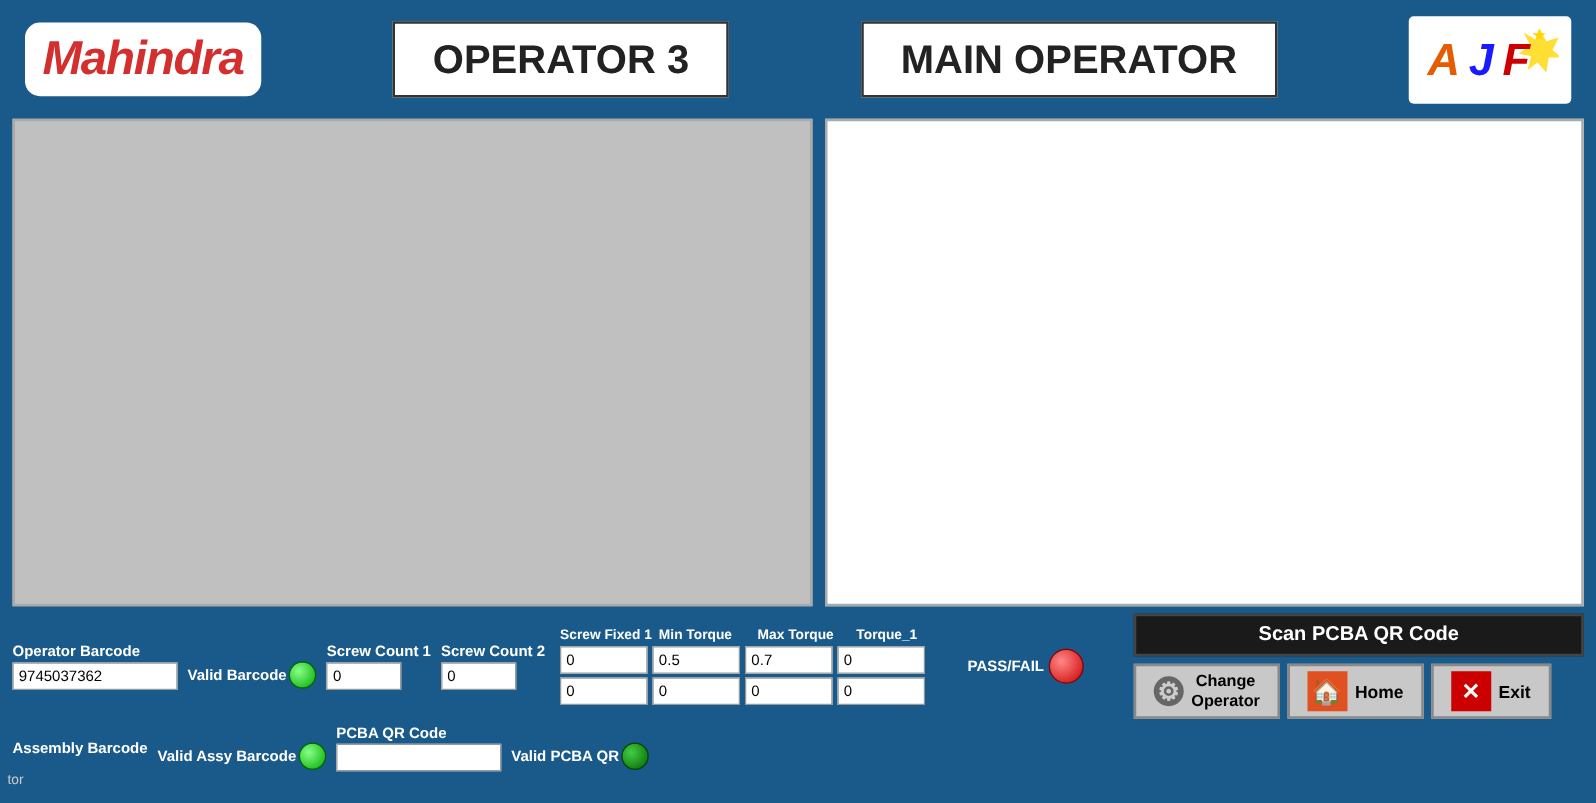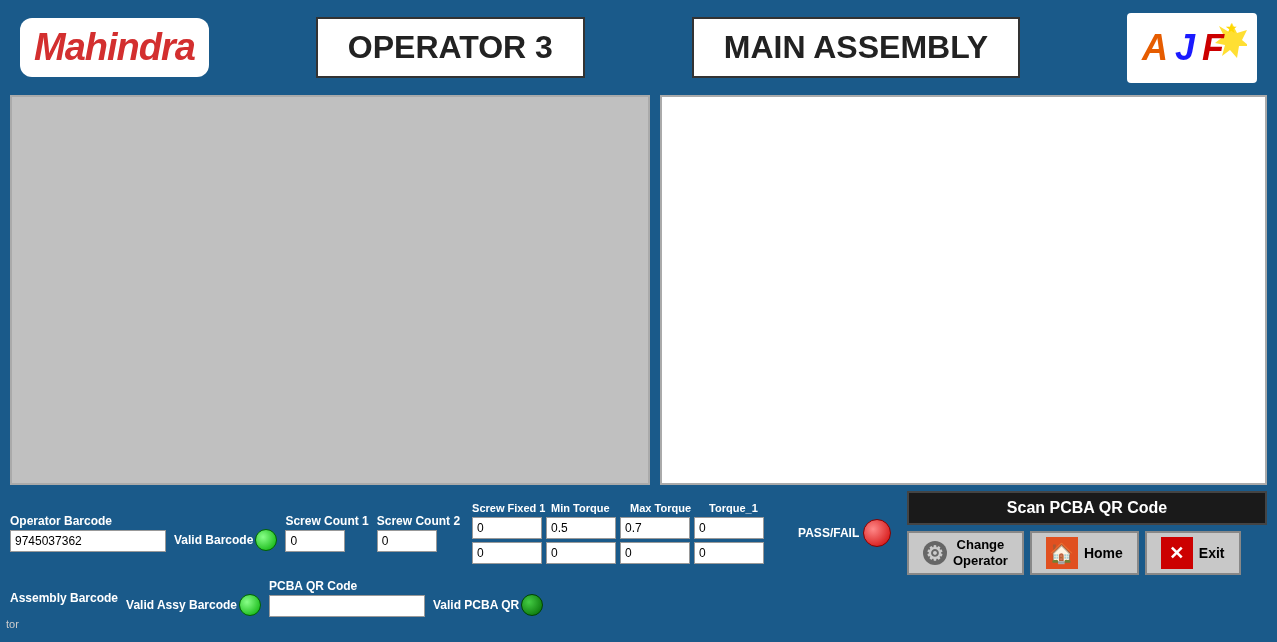--- a/index.html
+++ b/index.html
@@ -114,21 +114,21 @@
 
     .field-input {
       background: white;
       border: 1px solid #999;
       padding: 2px 4px;
       font-size: 12px;
       height: 22px;
     }
 
     .field-input-wide {
-      width: 156px;
+      width: 132px;
     }
     .field-input-med {
       width: 60px;
     }
     .field-input-small {
       width: 50px;
     }
 
     .indicator-group {
       display: flex;
@@ -318,21 +318,21 @@
 <div class="header">
   <div class="mahindra-logo">
     <span class="mahindra-logo-text">Mahindra</span>
   </div>
 
   <div class="operator-title">
     <span>OPERATOR 3</span>
   </div>
 
   <div class="assembly-title">
-    <span>MAIN ASSEMBLY</span>
+    <span>MAIN OPERATOR</span>
   </div>
 
   <div class="ajf-logo">
     <div style="position:relative; display:inline-block;">
       
       <svg width="110" height="55" viewBox="0 0 110 55">
 
         <polygon points="95,5 100,15 110,12 105,22 112,28 102,28 100,40 93,32 85,38 88,27 78,25 87,18 82,8 92,14" fill="#ffd700" opacity="0.8"></polygon>
 
         <text x="5" y="42" font-size="36" font-weight="900" font-style="italic" fill="#e65c00" font-family="Arial">A</text>

